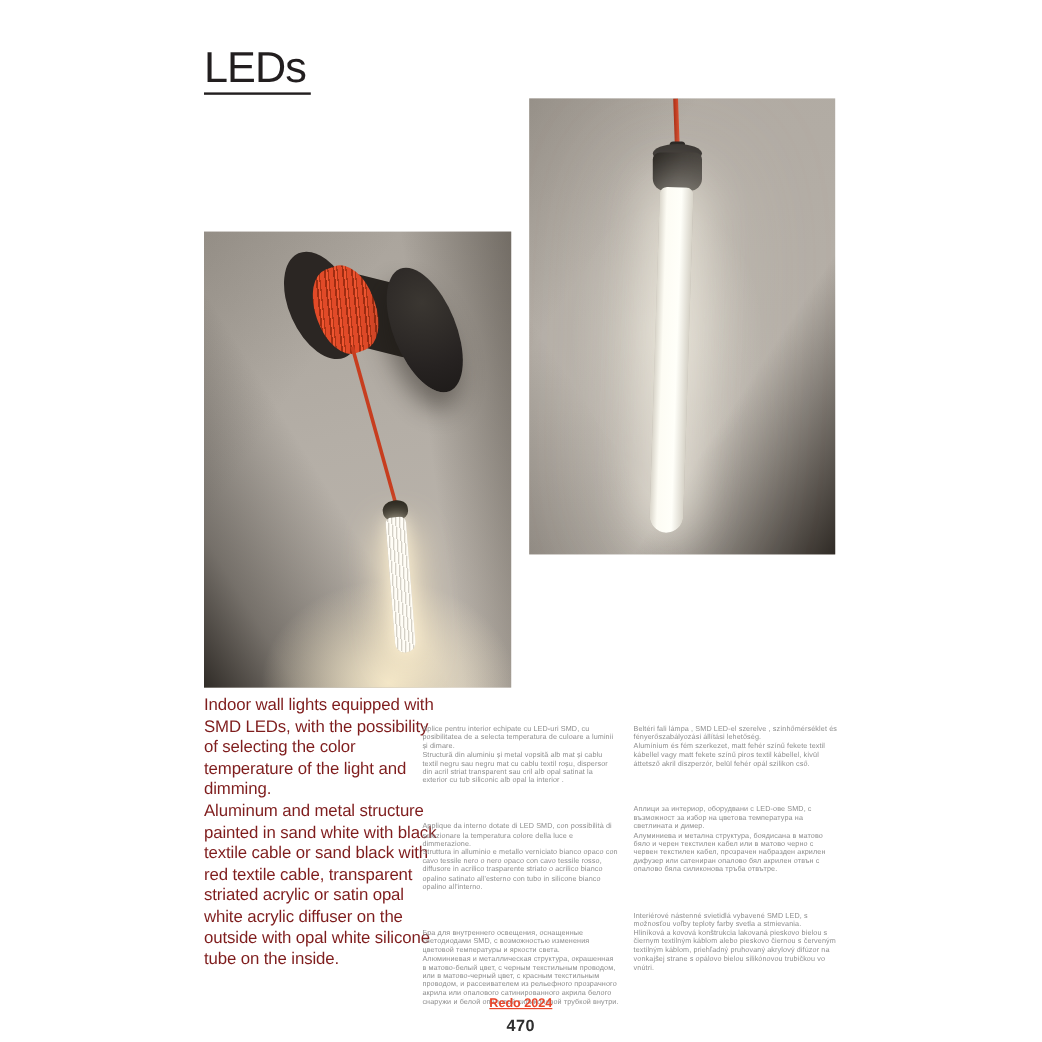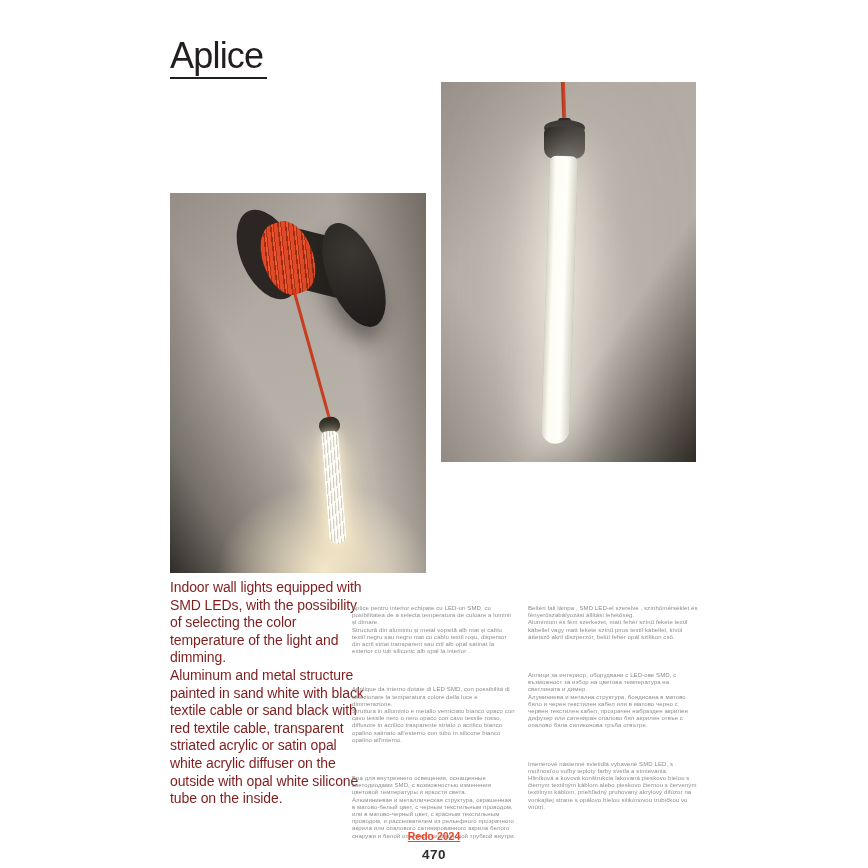--- a/index.html
+++ b/index.html
@@ -82,21 +82,21 @@
   .footer { position:absolute; left:0; right:0; top:826px; text-align:center; }
   .brand  { display:inline-block; font-size:10.5px; font-weight:700; color:#e8462b;
             text-decoration:underline; cursor:pointer; }
   .pageno { font-size:13.5px; font-weight:700; color:#2e2e2e; letter-spacing:0.5px; margin-top:3px; }
 </style>
 </head>
 <body>
 
 <div class="page">
 
-  <h1 class="title">Aplice</h1>
+  <h1 class="title">LEDs</h1>
 
   <figure class="photo photo-left">
     <div class="spool-back"></div>
     <div class="spool-barrel"></div>
     <div class="spool-coil"></div>
     <div class="spool-front"></div>
     <div class="lp-cord"></div>
     <div class="lp-cap"></div>
     <div class="lp-tube"></div>
   </figure>

